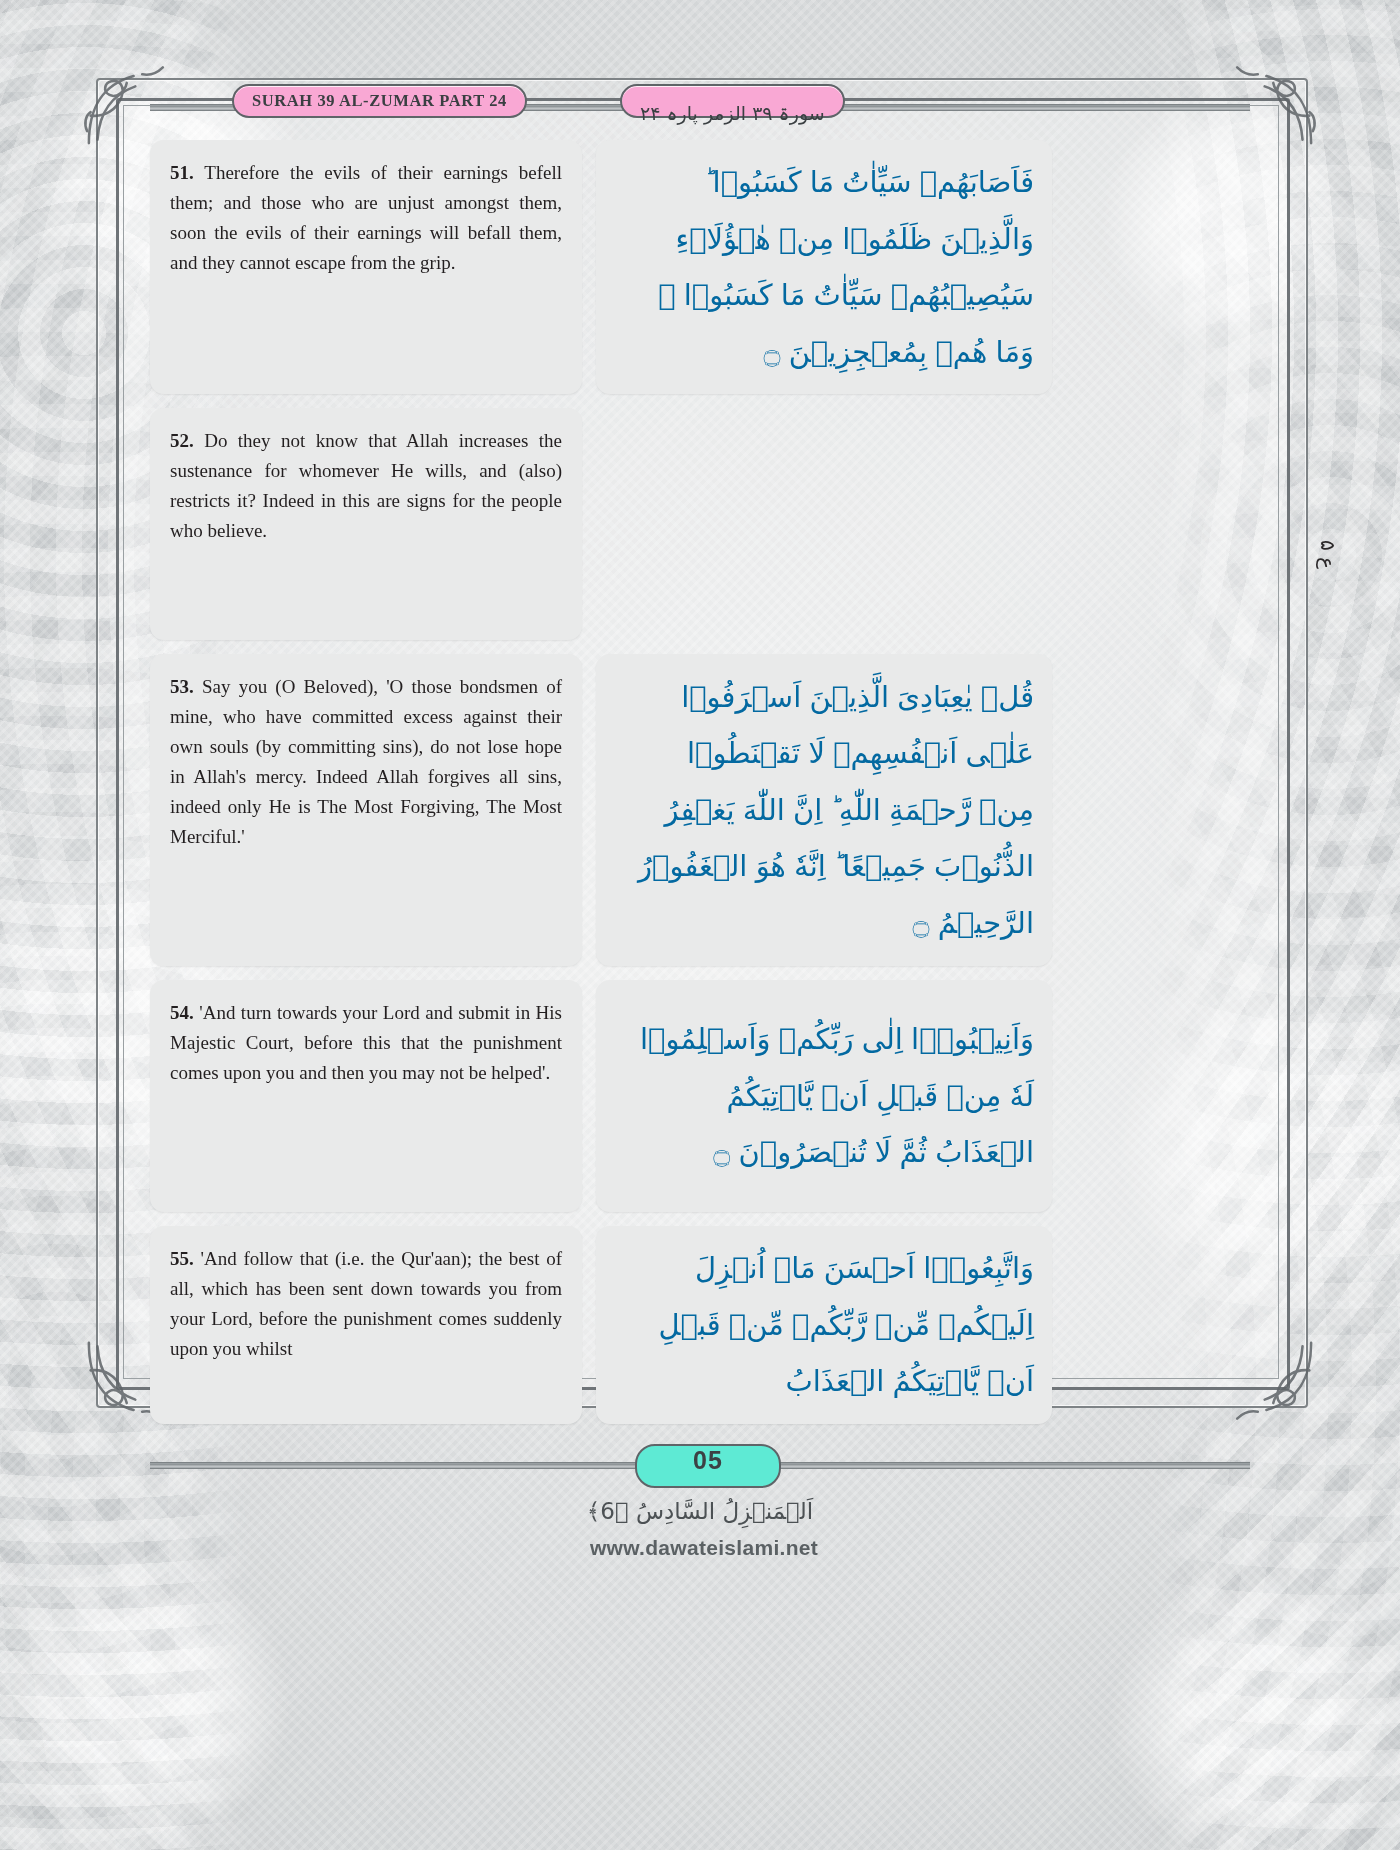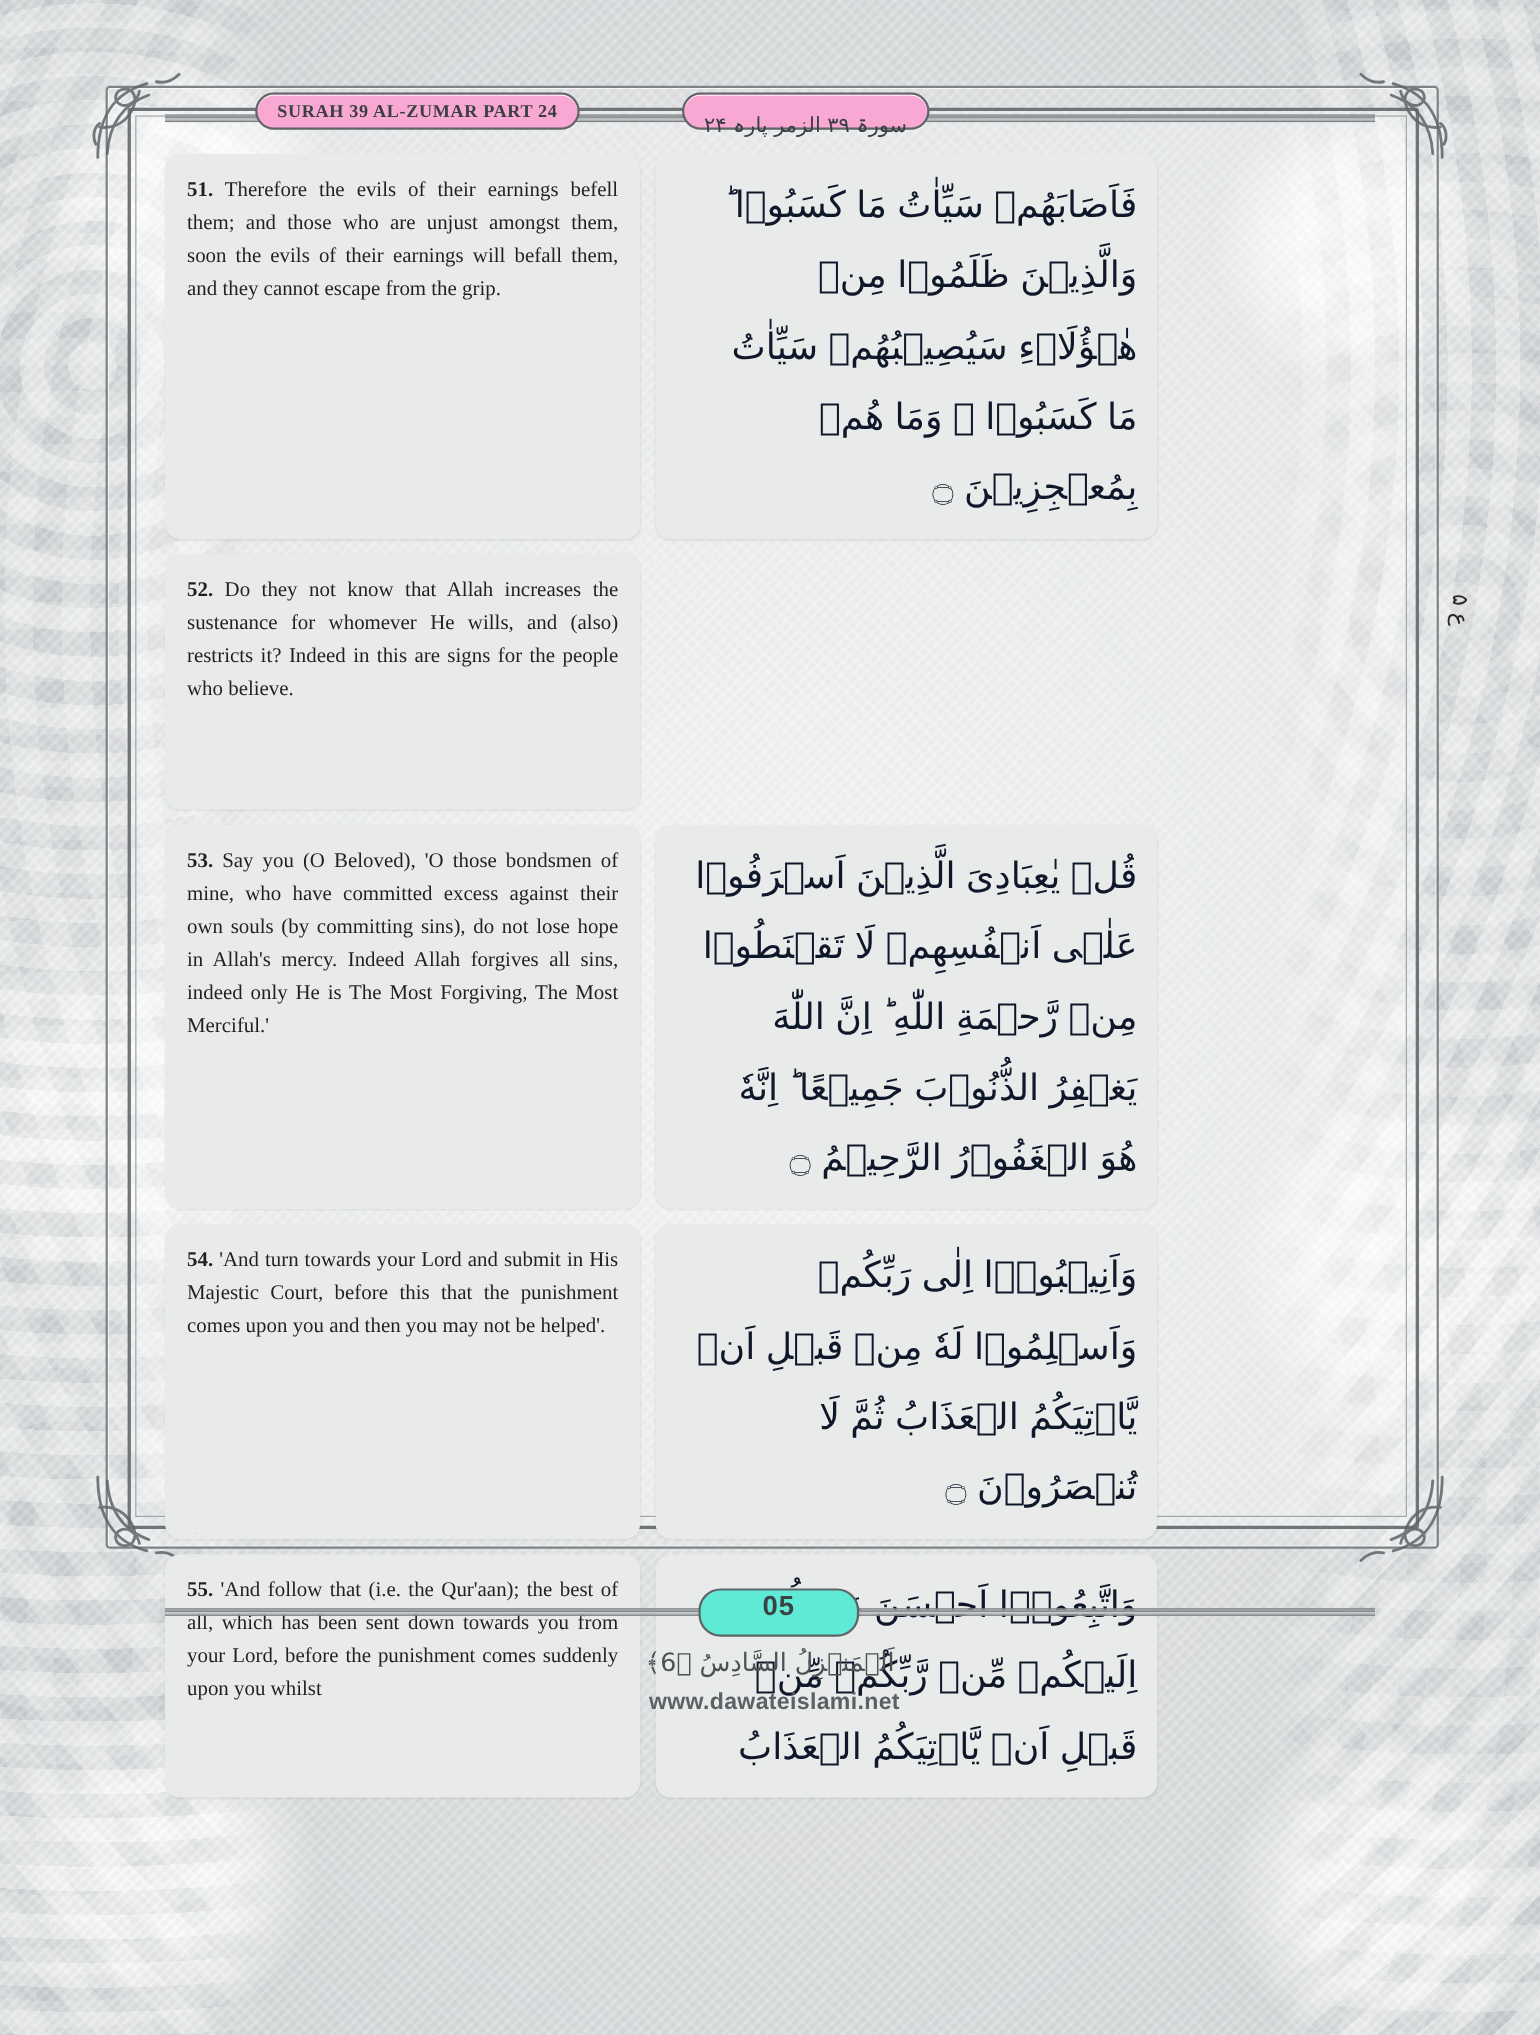--- a/index.html
+++ b/index.html
@@ -121,23 +121,23 @@
     color:#231f20;
     text-align:justify;
     text-align-last:left;
     hyphens:none;
   }
   .en-text b{font-weight:bold;}
   .ar-text{
     font-family:"DejaVu Sans", sans-serif;
     direction:rtl;
     text-align:right;
-    font-size:33px;
+    font-size:29px;
     line-height:1.95;
-    color:#0f172a;
+    color:#0369a1;
     width:100%;
     word-spacing:-1px;
     margin-left:14px;
   }
 
   
   .r1 .cell{min-height:222px;}
   .r2 .cell{min-height:232px;}
   .r3 .cell{min-height:312px;}
   .r4 .cell{min-height:232px;}

